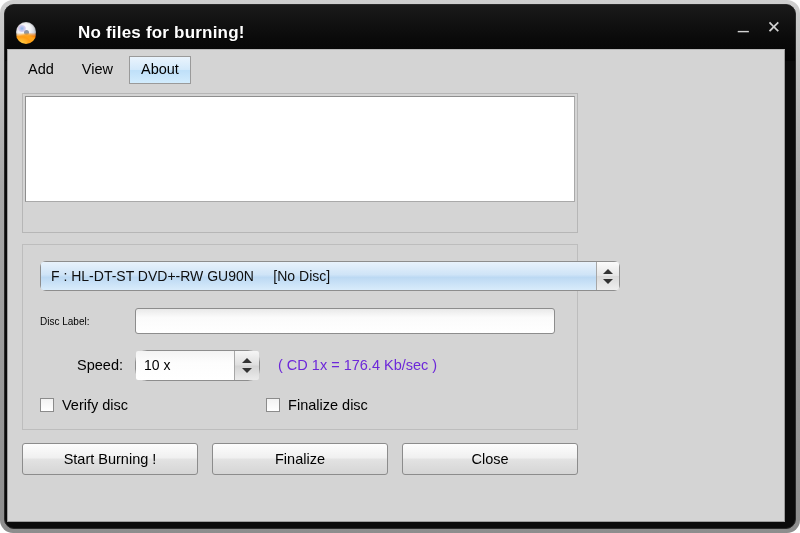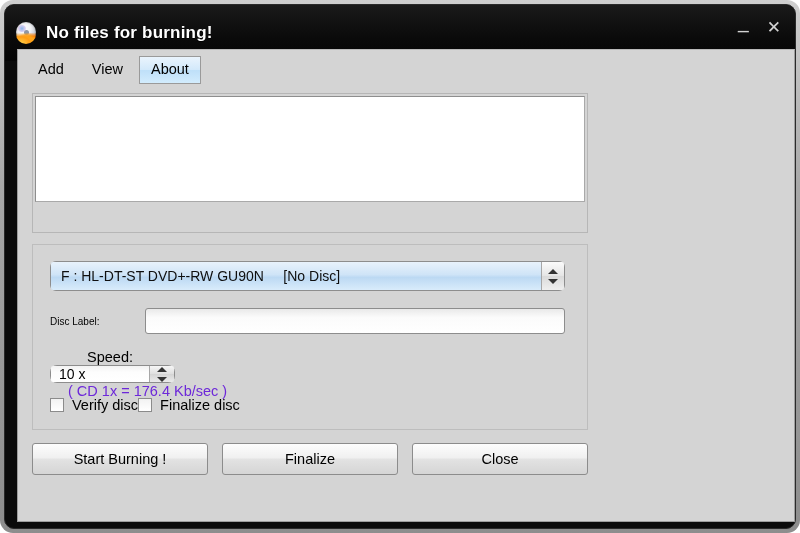--- a/index.html
+++ b/index.html
@@ -36,20 +36,21 @@
   #title-bar {
     position: absolute;
     left: 0; top: 0;
     width: 100%;
     height: 56px;
     background: linear-gradient(to bottom, #1a1a1a 0%, #0a0a0a 60%, #050505 100%);
     display: flex;
     align-items: center;
     padding-left: 10px;
     box-sizing: border-box;
+    gap: 32px;
   }
   #title-icon {
     width: 22px; height: 22px;
     position: relative;
     flex: 0 0 auto;
     margin-right: 9px;
   }
   #title-icon .disc {
     position: absolute;
     left: 1px; top: 0px;
@@ -105,21 +106,21 @@
     line-height: 1;
     font-family: "Liberation Sans", sans-serif;
     cursor: default;
     user-select: none;
   }
   #minimize-button { font-size: 20px; position: relative; top: 3px; }
 
   
   #client-area {
     position: absolute;
-    left: 12px; top: 44px;
+    left: 2px; top: 44px;
     width: calc(100% - 12px);
     height: calc(100% - 50px);
     background: #d4d4d4;
     box-sizing: border-box;
     border: 1px solid #9d9d9d;
     border-top: 1px solid #b9b9b9;
   }
 
   
   #menu-bar {
@@ -184,21 +185,21 @@
     width: 556px; height: 186px;
     box-sizing: border-box;
     background: #d4d4d4;
     border: 1px solid #bdbdbd;
   }
 
   
   #drive-select {
     position: absolute;
     left: 17px; top: 16px;
-    width: 515px; height: 30px;
+    width: 580px; height: 30px;
     box-sizing: border-box;
     display: flex;
     align-items: stretch;
     border: 1px solid #8d8d8d;
     border-radius: 6px;
     background: #ffffff;
     cursor: default;
   }
   #drive-select-value {
     flex: 1 1 auto;
@@ -265,38 +266,38 @@
     padding: 0 6px;
     outline: none;
   }
 
   
   #speed-row {
     position: absolute;
     left: 17px; top: 104px;
     width: 515px; height: 32px;
     display: flex;
-    flex-direction: column;
+    align-items: center;
   }
   #speed-caption {
     font-size: 14.5px;
     color: #000;
     width: 95px;
     text-align: right;
     padding-right: 12px;
     box-sizing: border-box;
     white-space: nowrap;
   }
   #speed-select {
     width: 125px; height: 31px;
     box-sizing: border-box;
     display: flex;
     align-items: stretch;
     border: 1px solid #8d8d8d;
-    border-radius: 7px;
+    border-radius: 12px;
     background: #fff;
     cursor: default;
   }
   #speed-select-value {
     flex: 1 1 auto;
     display: flex;
     align-items: center;
     padding-left: 8px;
     font-size: 14px;
     color: #000;
@@ -334,21 +335,21 @@
     background: linear-gradient(to bottom, #f2f2f2 0%, #ffffff 100%);
     border: 1px solid #8b8b8b;
     margin-right: 8px;
     flex: 0 0 auto;
   }
   .checkbox-label {
     font-size: 14.5px;
     color: #000;
     white-space: nowrap;
   }
-  #finalize-disc-checkbox { }
+  #finalize-disc-checkbox { margin-left: 138px; }
 
   
   #button-row {
     position: absolute;
     left: 14px; top: 392px;
     width: 556px; height: 34px;
     display: flex;
     align-items: center;
     justify-content: space-between;
   }

